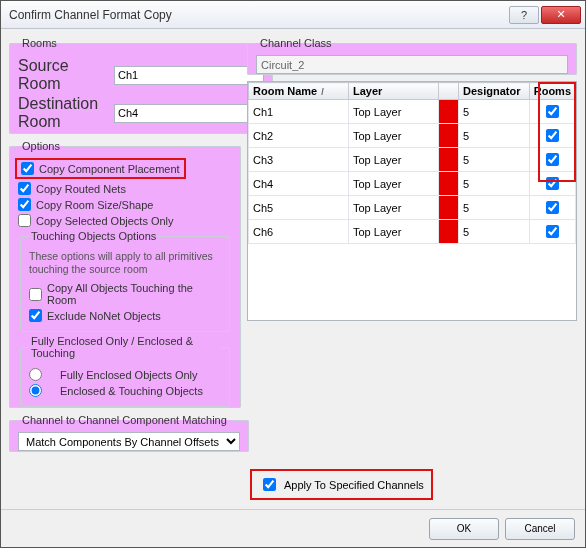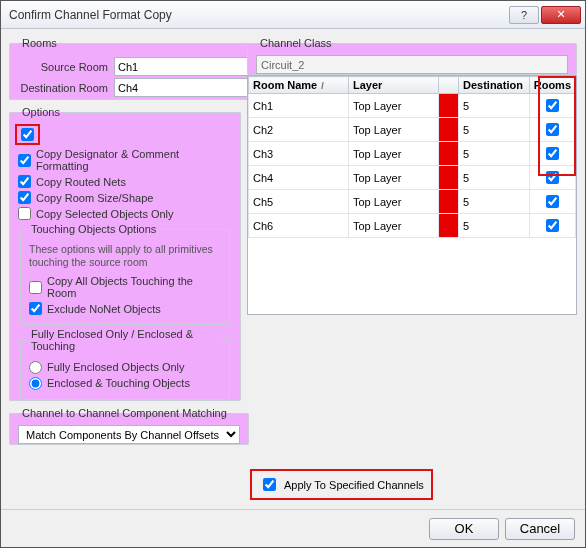--- a/index.html
+++ b/index.html
@@ -4,43 +4,43 @@
 <style>
   * { box-sizing: border-box; font-family: "Segoe UI", Tahoma, sans-serif; }
   body { margin:0; background:#fff; }
   .window { width:586px; height:548px; border:1px solid #555; background:#f0f0f0; position:relative; display:flex; flex-direction:column; }
   .titlebar { height:28px; background:linear-gradient(#fdfdfe,#e8ecf3); border-bottom:1px solid #bcc4cf; display:flex; align-items:center; padding:0 4px 0 8px; font-size:12px; color:#333; }
   .titlebar .spacer{flex:1;}
   .tbtn{width:30px;height:18px;margin-left:2px;display:flex;align-items:center;justify-content:center;font-size:11px;border:1px solid #a8b0bb;border-radius:2px;background:linear-gradient(#f6f8fb,#dfe5ed);cursor:pointer;}
   .tbtn.close{background:linear-gradient(#f07070,#c62828);color:#fff;border-color:#a02020;width:40px;}
   .body{flex:1;padding:8px;display:flex;gap:6px;overflow:hidden;}
   .col-left{width:232px;display:flex;flex-direction:column;gap:6px;}
-  .col-right{flex:1;display:flex;flex-direction:column;}
+  .col-right{flex:1;display:flex;flex-direction:column;gap:6px;}
   fieldset.grp{border:1px solid #c9cfd7;border-radius:2px;padding:6px 8px 0;margin:0;font-size:11px;color:#333;background:#f0abfc;}
   fieldset.grp>legend{padding:0 4px;font-size:11px;color:#333;}
   .row{display:flex;align-items:center;gap:6px;margin:2px 0;}
-  .lbl{font-size:11px;color:#333;flex:0 0 auto;text-align:right;}
+  .lbl{font-size:16px;color:#333;flex:0 0 auto;}
   input.txt,select.sel{flex:1;height:19px;border:1px solid #aeb6c0;background:#fff;font-size:11px;padding:1px 3px;}
   .chkrow{display:flex;align-items:center;gap:5px;font-size:11px;color:#333;margin:3px 0;}
   .chkrow input{margin:0;}
   .subgrp{border:1px solid #c9cfd7;border-radius:2px;padding:6px 8px;margin-top:3px;}
   .subgrp .desc{font-size:10.5px;color:#555;margin:2px 0 6px;line-height:1.25;}
-  .radio-row{display:flex;align-items:flex-start;gap:5px;font-size:11px;margin:3px 0;}
+  .radio-row{display:flex;align-items:center;gap:18px;font-size:11px;margin:3px 0;}
   .radio-row input{margin:0;}
   .hl-red{outline:2px solid #d11;outline-offset:1px;}
   .channel-class input.ro{width:100%;height:19px;border:1px solid #aeb6c0;background:#f4f4f4;color:#666;font-size:11px;padding:1px 4px;}
   .tablewrap{border:1px solid #aeb6c0;background:#fff;height:240px;overflow:auto;position:relative;}
   table.grid{border-collapse:collapse;width:100%;font-size:11px;}
   table.grid th{background:linear-gradient(#fbfcfd,#e6eaef);border:1px solid #c3cad2;padding:2px 4px;text-align:left;font-weight:bold;}
   table.grid td{border:1px solid #e2e6ea;padding:2px 4px;}
   .cell-red{background:#e60000;width:20px;}
   .cell-chk{text-align:center;}
   .col-copy-hl{position:absolute;top:0;right:0;width:38px;height:100px;border:2px solid #d11;pointer-events:none;}
   .footer{height:38px;border-top:1px solid #c9cfd7;display:flex;align-items:center;justify-content:flex-end;gap:6px;padding:0 10px;background:#f0f0f0;}
-  .btn{min-width:70px;height:22px;border:1px solid #9aa3ae;border-radius:3px;background:linear-gradient(#fbfcfd,#e4e9ef);font-size:13px;cursor:pointer;}
+  .btn{min-width:70px;height:22px;border:1px solid #9aa3ae;border-radius:3px;background:linear-gradient(#fbfcfd,#e4e9ef);font-size:10px;cursor:pointer;}
   .apply-area{margin-top:auto;padding:4px 6px;}
   .apply-box{display:inline-flex;align-items:center;gap:5px;font-size:11px;padding:3px 6px;margin-top:20px;}
   .sort-ind{font-size:9px;color:#666;margin-left:4px;}
 </style>
 </head>
 <body>
 
 <div class="window">
   <div class="titlebar">
     <span>Confirm Channel Format Copy</span>
@@ -67,24 +67,21 @@
           <span class="lbl" style="width:90px">Destination Room</span>
           <input class="txt" value="Ch4" style="">
         </div>
       </fieldset>
 
       <fieldset class="grp">
         <legend>Options</legend>
 
         <div class="chkrow hl-red" style="display:inline-flex;padding:1px 3px">
           <input type="checkbox" checked="" style="">
-        </div>
-        <div class="chkrow">
-          <input type="checkbox" checked="" style="">
-          <span>Copy Designator &amp; Comment Formatting</span>
+          <span>Copy Component Placement</span>
         </div>
         <div class="chkrow">
           <input type="checkbox" checked="" style="">
           <span>Copy Routed Nets</span>
         </div>
         <div class="chkrow">
           <input type="checkbox" checked="" style="">
           <span>Copy Room Size/Shape</span>
         </div>
         <div class="chkrow">
@@ -134,21 +131,21 @@
       </fieldset>
 
       <div class="tablewrap">
         <div class="col-copy-hl"></div>
         <table class="grid">
           <thead>
             <tr>
               <th style="width:100px"><span>Room Name</span><span class="sort-ind">/</span></th>
               <th style="width:90px"><span>Layer</span></th>
               <th style="width:18px"></th>
-              <th><span>Destination</span></th>
+              <th><span>Designator</span></th>
               <th style="width:36px"><span>Rooms</span></th>
             </tr>
           </thead>
           <tbody id="tbody">
               <tr>
                 <td>Ch1</td>
                 <td>Top Layer</td>
                 <td class="cell-red"></td>
                 <td>5</td>
                 <td class="cell-chk"><input type="checkbox" checked="" style=""></td>

